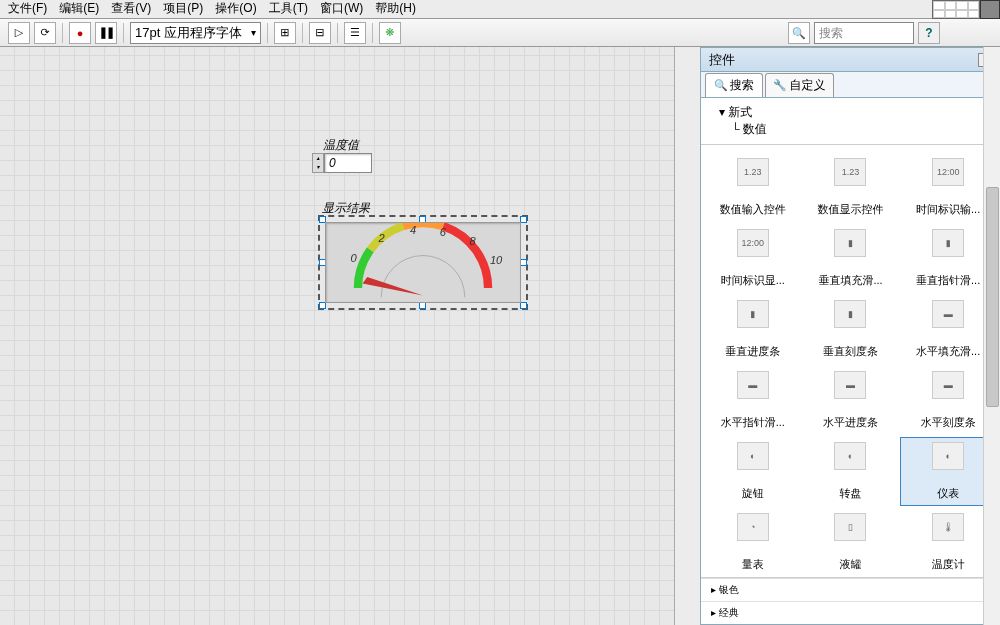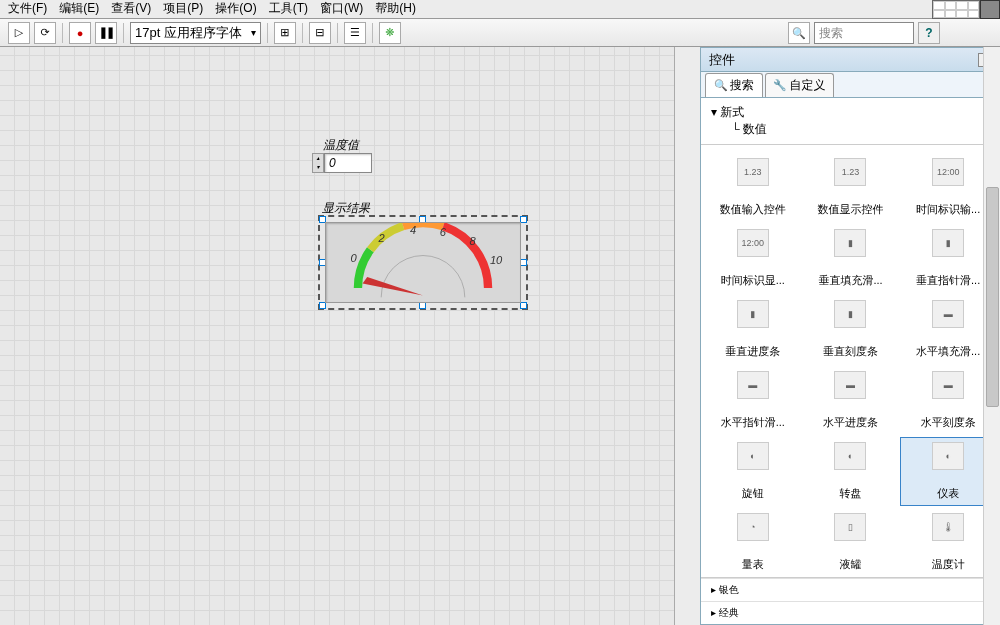--- a/index.html
+++ b/index.html
@@ -46,21 +46,21 @@
 .palette { position: absolute; right: 0; top: 47px; width: 300px; height: 578px; background: #f4f8fc; border: 1px solid #8ab; border-right: none; display: flex; flex-direction: column; }
 .palette-title { height: 24px; background: linear-gradient(#dce8f4,#c8dcec); border-bottom: 1px solid #8ab; padding: 0 8px; font-size: 13px; display: flex; align-items: center; justify-content: space-between; }
 .palette-close { width: 14px; height: 14px; border: 1px solid #888; background: #f0f0f0; font-size: 9px; text-align: center; line-height: 12px; }
 
 .palette-tabs { height: 26px; display: flex; align-items: flex-end; padding: 0 4px; background: #eef4fa; border-bottom: 1px solid #8ab; gap: 2px; }
 .ptab { border: 1px solid #999; border-bottom: none; background: #f8f8f8; padding: 3px 8px; font-size: 12px; display: flex; align-items: center; gap: 2px; border-radius: 3px 3px 0 0; }
 .ptab.active { background: #fff; }
 .ptab .ico { font-size: 11px; }
 
 .palette-tree { padding: 6px 10px; font-size: 12px; background: #fff; border-bottom: 1px solid #ccc; }
-.palette-tree .node { margin-left: 0; }
+.palette-tree .node { margin-left: 8px; }
 .palette-tree .subnode { margin-left: 20px; }
 
 .palette-grid { flex: 1; overflow-y: auto; background: #fff; padding: 8px 4px; display: grid; grid-template-columns: repeat(3, 1fr); gap: 2px; align-content: start; }
 .pitem { display: flex; flex-direction: column; align-items: center; padding: 4px 2px; cursor: pointer; }
 .pitem.selected { border: 1px solid #3883c9; background: #dceaf7; }
 .pitem:not(.selected) { border: 1px solid transparent; }
 .pitem-icon { width: 32px; height: 28px; background: #f0f0f0; border: 1px solid #ccc; margin-bottom: 16px; display: flex; align-items: center; justify-content: center; font-size: 9px; color: #666; position: relative; }
 .pitem-label { font-size: 11px; text-align: center; white-space: nowrap; overflow: hidden; text-overflow: ellipsis; max-width: 80px; }
 
 .palette-cats { background: #fff; border-top: 1px solid #ccc; }

